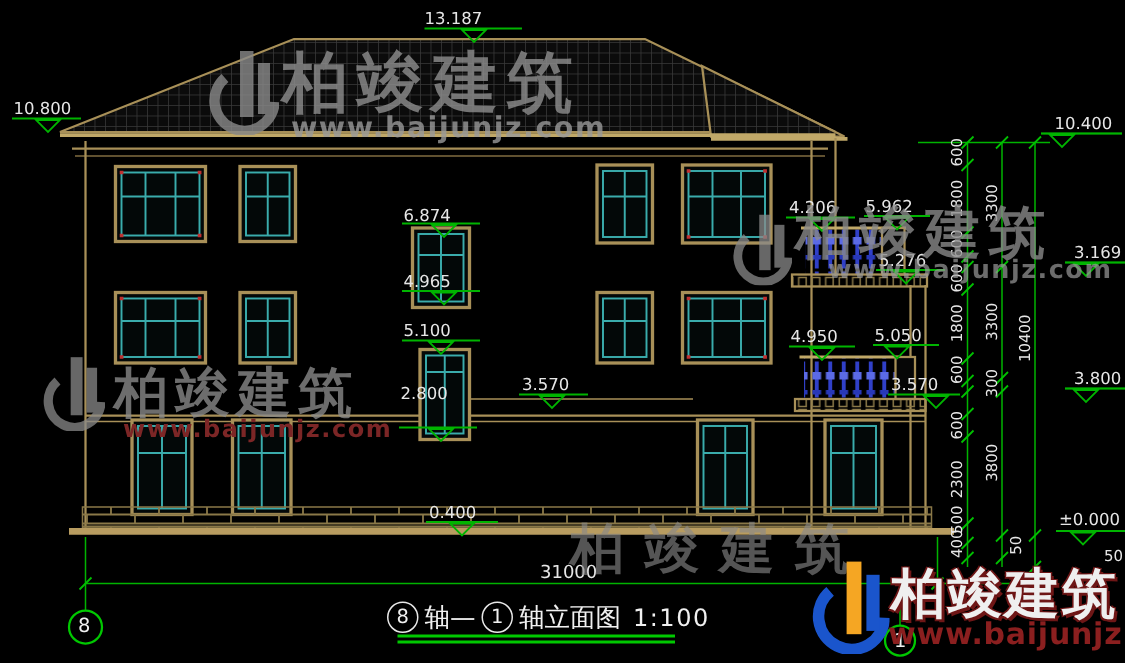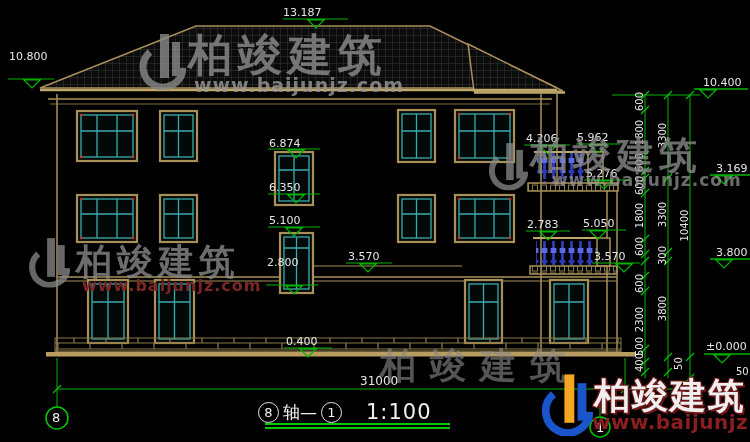--- a/index.html
+++ b/index.html
@@ -16,21 +16,21 @@
   .wm-url-gray{font-size:19px;letter-spacing:1px;color:#9a9a9a;opacity:.8;}
   .wm-url-red{font-size:16px;letter-spacing:1px;color:#7c2626;}
   .wm-bot{font-size:36px;letter-spacing:14px;color:#8a8a8a;opacity:.62;}
   .wm-br-name{font-size:36px;letter-spacing:2px;color:#efefef;
               text-shadow:2px 2px 0 #6e1616,-1px -1px 0 #6e1616,1px -1px 0 #6e1616,-1px 1px 0 #6e1616;}
   .wm-br-url{font-size:20px;letter-spacing:.5px;color:#8b1f1f;}
   .title{position:absolute;left:258px;top:400px;display:flex;align-items:center;gap:4px;
          color:#f0f0f0;z-index:4;font:17px "DejaVu Sans",sans-serif;}
   .circ{display:inline-flex;align-items:center;justify-content:center;width:19px;height:19px;
         border:1.5px solid #e8e8e8;border-radius:50%;font-size:13px;flex:none;}
-  .scale{font-size:21px;margin-left:20px;letter-spacing:1px;}
+  .scale{font-size:16px;margin-left:4px;letter-spacing:1px;}
   .axis-digit{position:absolute;color:#f0f0f0;font:13px "DejaVu Sans",sans-serif;z-index:2;}
   .logo{position:absolute;z-index:3;}
 </style>
 </head>
 <body>
 
 <div id="canvas">
 
   <svg id="linework" width="750" height="442" viewBox="0 0 750 442">
     <defs>
@@ -201,31 +201,31 @@
     <circle cx="57" cy="418" r="11" stroke="#00c800" stroke-width="1.5" fill="none"></circle>
     <circle cx="600" cy="427" r="10" stroke="#00c800" stroke-width="1.5" fill="none"></circle>
 
     <g stroke="#00c800" stroke-width="2">
       <line x1="265" y1="424" x2="450" y2="424"></line>
       <line x1="265" y1="428" x2="450" y2="428"></line>
     </g>
   </svg>
 
   <span class="lbl" style="left:283px;top:6px">13.187</span>
-  <span class="lbl" style="left:9px;top:50px">10.800</span>
+  <span class="lbl" style="left:9px;top:66px">10.800</span>
   <span class="lbl" style="left:703px;top:76px">10.400</span>
   <span class="lbl" style="left:269px;top:137px">6.874</span>
-  <span class="lbl" style="left:269px;top:181px">6.350</span>
+  <span class="lbl" style="left:269px;top:181px">4.965</span>
   <span class="lbl" style="left:269px;top:214px">5.100</span>
   <span class="lbl" style="left:267px;top:256px">2.800</span>
   <span class="lbl" style="left:348px;top:250px">3.570</span>
   <span class="lbl" style="left:526px;top:132px">4.206</span>
   <span class="lbl" style="left:577px;top:131px">5.962</span>
   <span class="lbl" style="left:586px;top:167px">5.276</span>
-  <span class="lbl" style="left:527px;top:218px">2.783</span>
+  <span class="lbl" style="left:527px;top:218px">4.950</span>
   <span class="lbl" style="left:583px;top:217px">5.050</span>
   <span class="lbl" style="left:594px;top:250px">3.570</span>
   <span class="lbl" style="left:716px;top:162px">3.169</span>
   <span class="lbl" style="left:716px;top:246px">3.800</span>
   <span class="lbl" style="left:706px;top:340px">±0.000</span>
   <span class="lbl" style="left:286px;top:335px">0.400</span>
 
   <span class="dimv" style="left:621px;top:96px">600</span>
   <span class="dimv" style="left:621px;top:127px">1800</span>
   <span class="dimv" style="left:621px;top:157px">600</span>
@@ -245,20 +245,21 @@
   <span class="dimh" style="left:736px;top:366px">50</span>
   <span class="dimh" style="left:360px;top:374px;font-size:12px">31000</span>
 
   <span class="axis-digit" style="left:52px;top:410px">8</span>
   <span class="axis-digit" style="left:596px;top:420px">1</span>
 
   <div class="title">
     <span class="circ">8</span>
     <span>轴—</span>
     <span class="circ">1</span>
+    <span>轴立面图</span>
     <span class="scale">1:100</span>
   </div>
 
   <svg class="logo" style="left:136px;top:28px;color:#8a8a8a;opacity:.8" width="50" height="64" viewBox="0 0 50 60">
       <use href="#logo"></use>
     </svg>
   <span class="wm wm-big" style="left:188px;top:26px">柏竣建筑</span>
   <span class="wm wm-url-gray" style="left:194px;top:74px">www.baijunjz.com</span>
 
   <svg class="logo" style="left:26px;top:234px;color:#8a8a8a;opacity:.75" width="44" height="54" viewBox="0 0 50 60">

